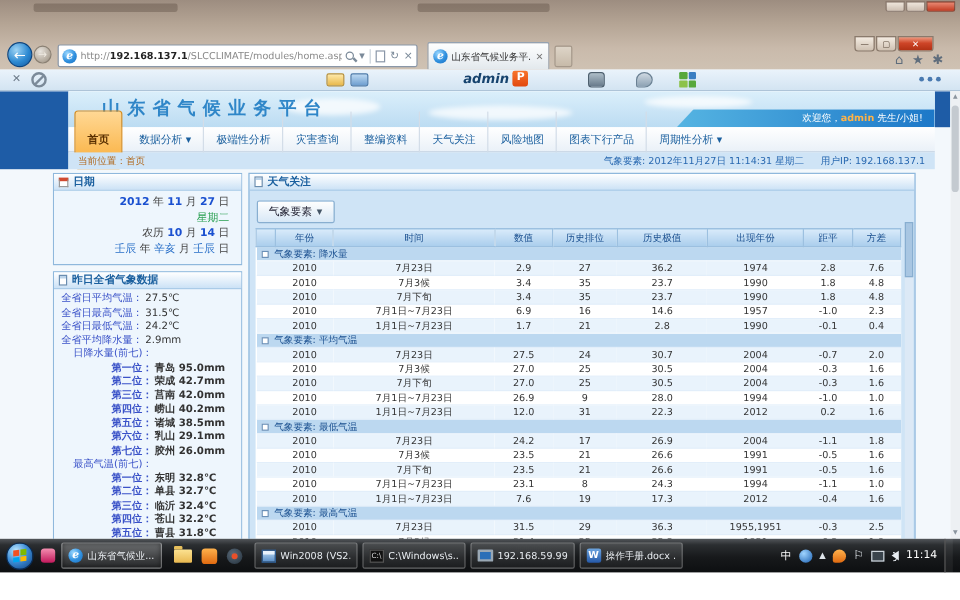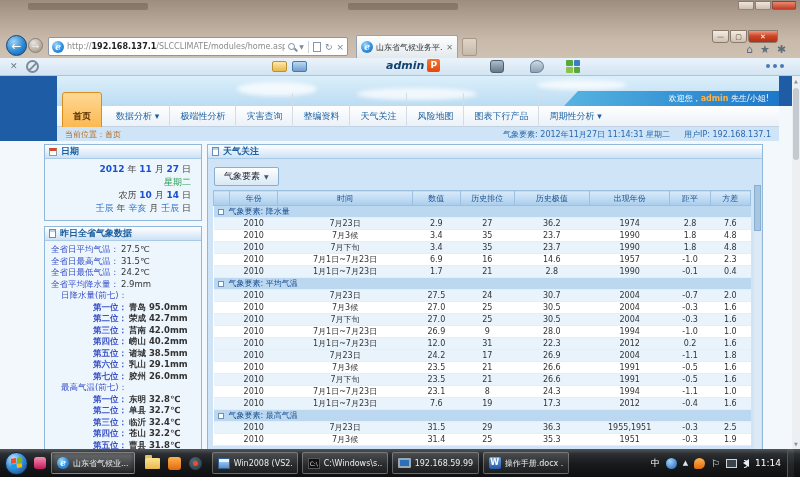--- a/index.html
+++ b/index.html
@@ -276,20 +276,21 @@
   </div>
 
   <div class="page">
     <div class="blue-band"></div>
     <div class="blue-corner"></div>
 
     <div class="ph">
       <div class="cloud c1"></div>
         <div class="cloud c2"></div>
         <div class="cloud c3"></div>
+      <div class="ph-title">山东省气候业务平台</div>
       <div class="welcome"><span>欢迎您，</span><span class="wuser">admin</span><span> 先生/小姐!</span></div>
     </div>
 
     <div class="pnav">
         <div class="nav-item active">首页</div>
         <div class="nav-item">数据分析 ▾</div>
         <div class="nav-item">极端性分析</div>
         <div class="nav-item">灾害查询</div>
         <div class="nav-item">整编资料</div>
         <div class="nav-item">天气关注</div>
@@ -540,20 +541,23 @@
                 <td></td>
                 <td>2010</td>
                 <td>1月1日~7月23日</td>
                 <td>12.0</td>
                 <td>31</td>
                 <td>22.3</td>
                 <td>2012</td>
                 <td>0.2</td>
                 <td>1.6</td>
               </tr>
+              <tr class="group-row">
+                <td colspan="9"><span class="grp-box"></span><span>气象要素: 最低气温</span></td>
+              </tr>
               <tr class="alt">
                 <td></td>
                 <td>2010</td>
                 <td>7月23日</td>
                 <td>24.2</td>
                 <td>17</td>
                 <td>26.9</td>
                 <td>2004</td>
                 <td>-1.1</td>
                 <td>1.8</td>

